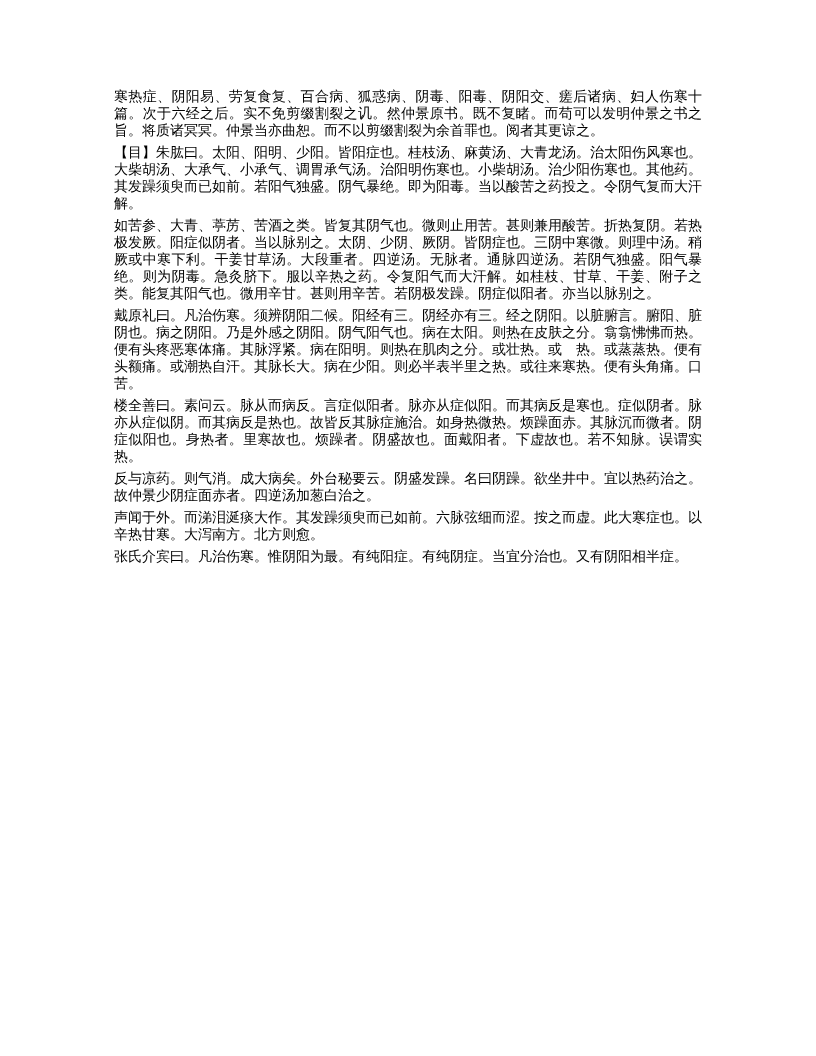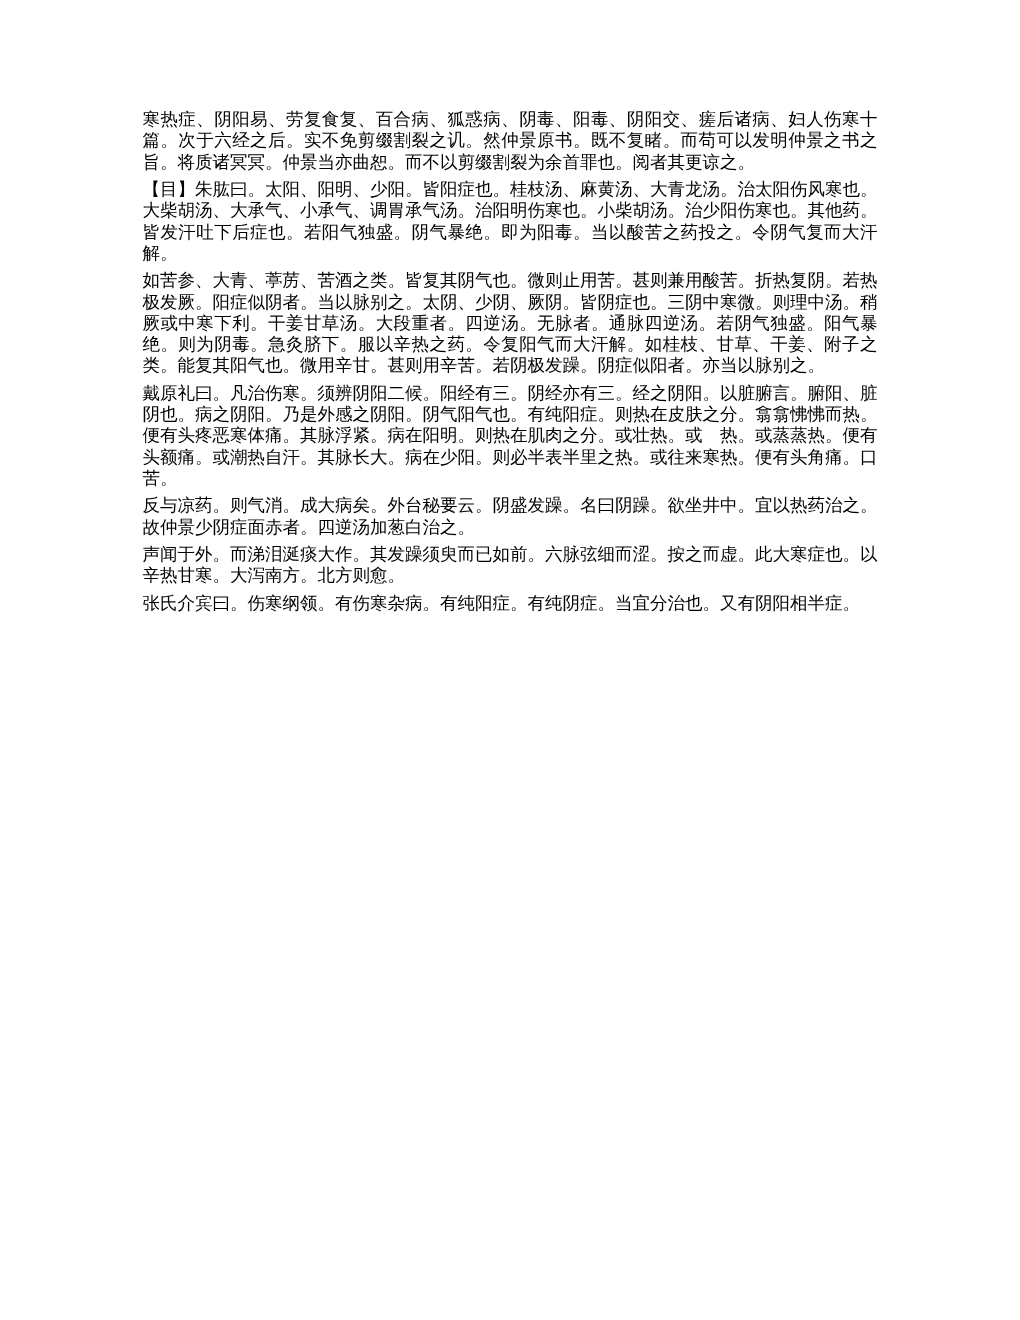--- a/index.html
+++ b/index.html
@@ -35,20 +35,21 @@
     word-break: normal;
     overflow-wrap: normal;
   }
 </style>
 </head>
 <body>
 
 <div class="page">
   <div class="text-column" id="text-column">
       <p class="para">寒热症、阴阳易、劳复食复、百合病、狐惑病、阴毒、阳毒、阴阳交、瘥后诸病、妇人伤寒十篇。次于六经之后。实不免剪缀割裂之讥。然仲景原书。既不复睹。而苟可以发明仲景之书之旨。将质诸冥冥。仲景当亦曲恕。而不以剪缀割裂为余首罪也。阅者其更谅之。</p>
-      <p class="para">【目】朱肱曰。太阳、阳明、少阳。皆阳症也。桂枝汤、麻黄汤、大青龙汤。治太阳伤风寒也。大柴胡汤、大承气、小承气、调胃承气汤。治阳明伤寒也。小柴胡汤。治少阳伤寒也。其他药。皆发汗吐下后症也。若阳气独盛。阴气暴绝。即为阳毒。当以酸苦之药投之。令阴气复而大汗解。</p>
+      <p class="para">【目】朱肱曰。太阳、阳明、少阳。皆阳症也。桂枝汤、麻黄汤、大青龙汤。治太阳伤风寒也。大柴胡汤、大承气、小承气、调胃承气汤。治阳明伤寒也。小柴胡汤。治少阳伤寒也。其他药。其发躁须臾而已如前。若阳气独盛。阴气暴绝。即为阳毒。当以酸苦之药投之。令阴气复而大汗解。</p>
       <p class="para">如苦参、大青、葶苈、苦酒之类。皆复其阴气也。微则止用苦。甚则兼用酸苦。折热复阴。若热极发厥。阳症似阴者。当以脉别之。太阴、少阴、厥阴。皆阴症也。三阴中寒微。则理中汤。稍厥或中寒下利。干姜甘草汤。大段重者。四逆汤。无脉者。通脉四逆汤。若阴气独盛。阳气暴绝。则为阴毒。急灸脐下。服以辛热之药。令复阳气而大汗解。如桂枝、甘草、干姜、附子之类。能复其阳气也。微用辛甘。甚则用辛苦。若阴极发躁。阴症似阳者。亦当以脉别之。</p>
-      <p class="para">戴原礼曰。凡治伤寒。须辨阴阳二候。阳经有三。阴经亦有三。经之阴阳。以脏腑言。腑阳、脏阴也。病之阴阳。乃是外感之阴阳。阴气阳气也。有纯阳症。则热在皮肤之分。翕翕怫怫而热。便有头疼恶寒体痛。其脉浮紧。病在阳明。则热在肌肉之分。或壮热。或　热。或蒸蒸热。便有头额痛。或潮热自汗。其脉长大。病在少阳。则必半表半里之热。或往来寒热。便有头角痛。口苦。</p>
+      <p class="para">戴原礼曰。凡治伤寒。须辨阴阳二候。阳经有三。阴经亦有三。经之阴阳。以脏腑言。腑阳、脏阴也。病之阴阳。乃是外感之阴阳。阴气阳气也。病在太阳。则热在皮肤之分。翕翕怫怫而热。便有头疼恶寒体痛。其脉浮紧。病在阳明。则热在肌肉之分。或壮热。或　热。或蒸蒸热。便有头额痛。或潮热自汗。其脉长大。病在少阳。则必半表半里之热。或往来寒热。便有头角痛。口苦。</p>
+      <p class="para">楼全善曰。素问云。脉从而病反。言症似阳者。脉亦从症似阳。而其病反是寒也。症似阴者。脉亦从症似阴。而其病反是热也。故皆反其脉症施治。如身热微热。烦躁面赤。其脉沉而微者。阴症似阳也。身热者。里寒故也。烦躁者。阴盛故也。面戴阳者。下虚故也。若不知脉。误谓实热。</p>
       <p class="para">反与凉药。则气消。成大病矣。外台秘要云。阴盛发躁。名曰阴躁。欲坐井中。宜以热药治之。故仲景少阴症面赤者。四逆汤加葱白治之。</p>
       <p class="para">声闻于外。而涕泪涎痰大作。其发躁须臾而已如前。六脉弦细而涩。按之而虚。此大寒症也。以辛热甘寒。大泻南方。北方则愈。</p>
-      <p class="para">张氏介宾曰。伤寒纲领。有伤寒杂病。有纯阳症。有纯阴症。当宜分治也。又有阴阳相半症。</p>
+      <p class="para">张氏介宾曰。凡治伤寒。惟阴阳为最。有纯阳症。有纯阴症。当宜分治也。又有阴阳相半症。</p>
     </div>
 </div>
 
 </body></html>

